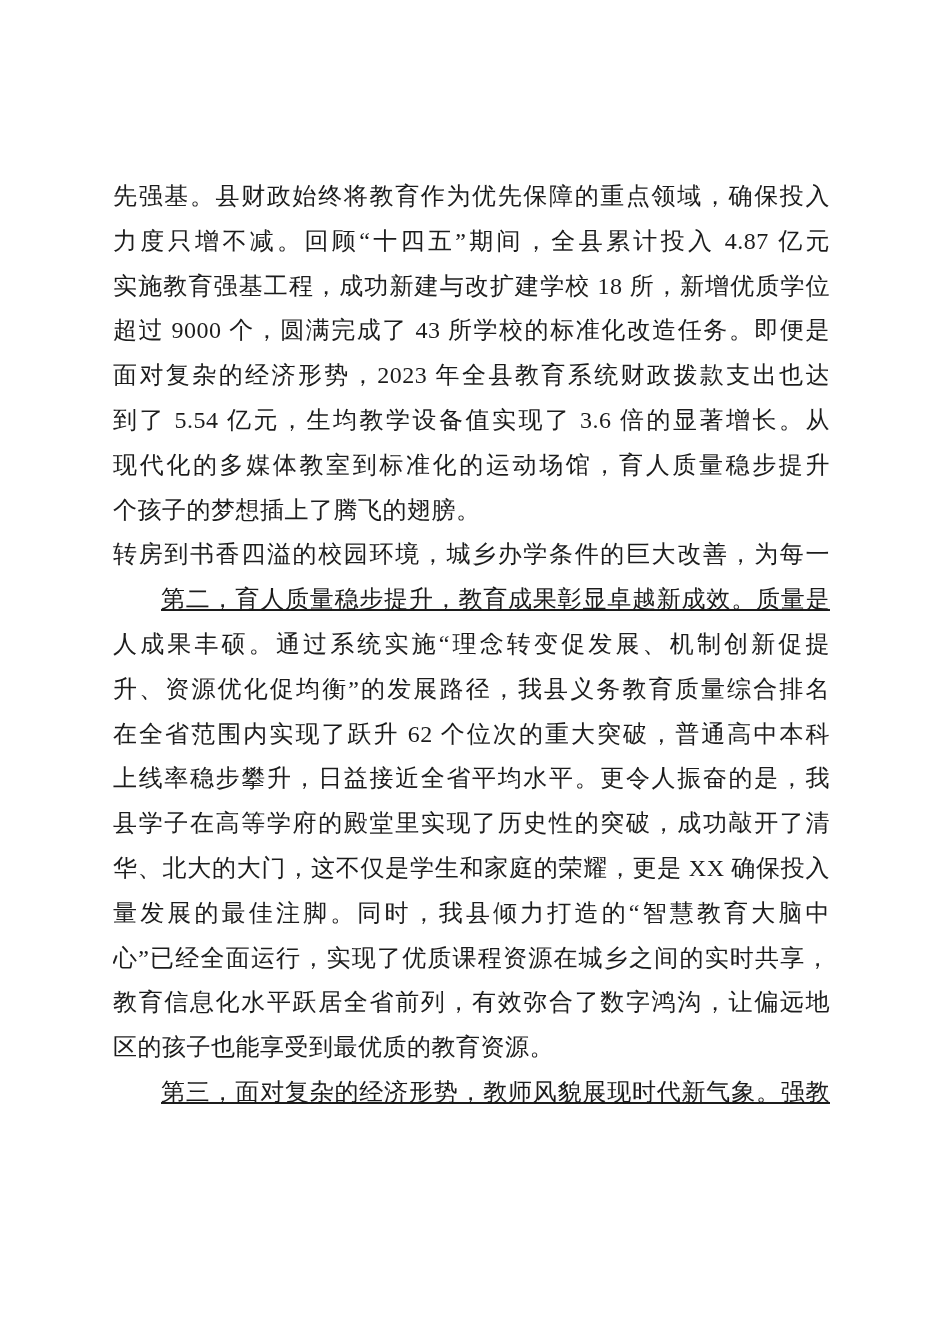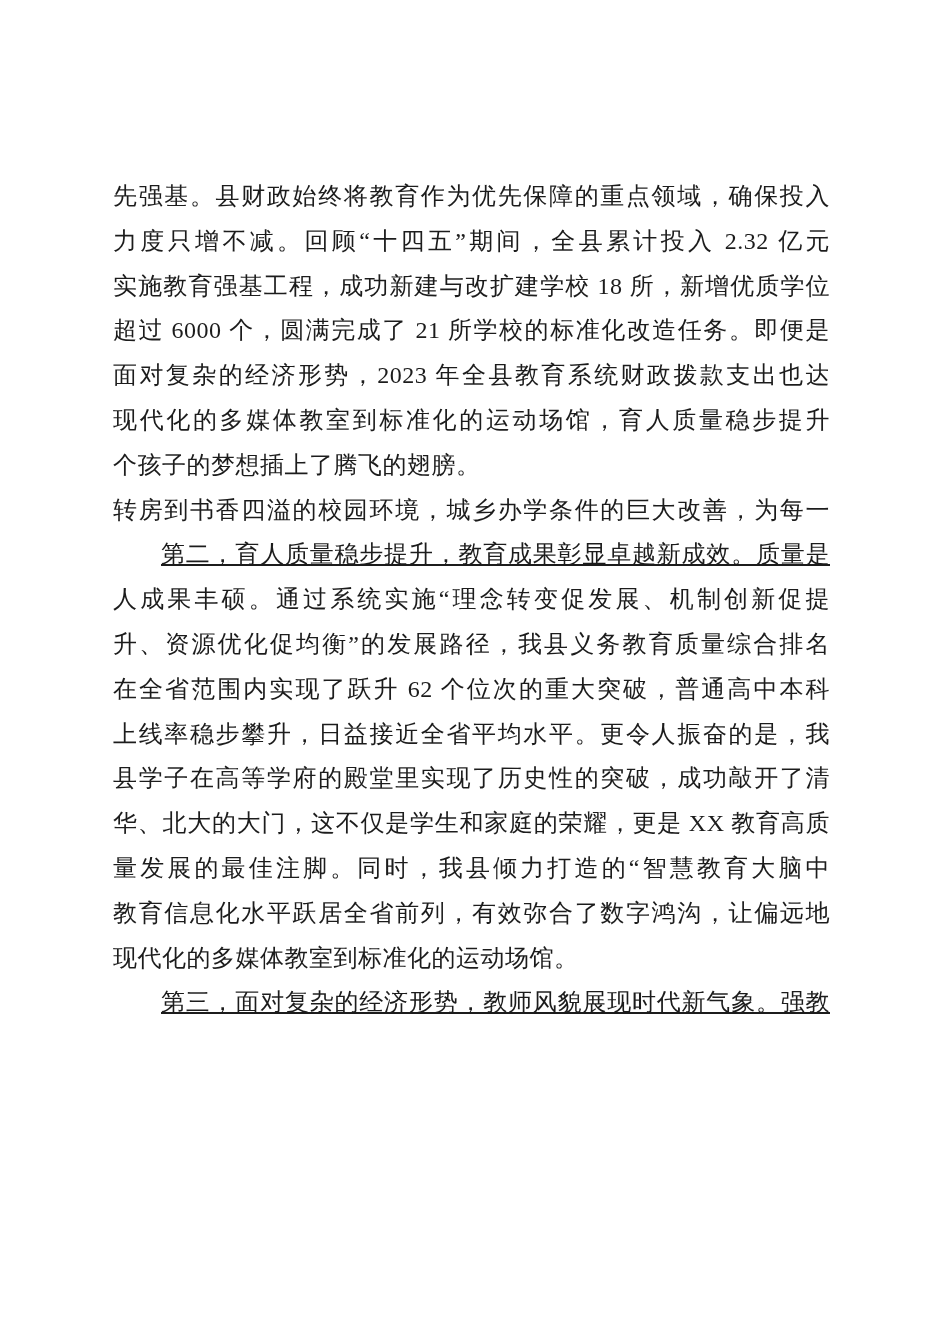--- a/index.html
+++ b/index.html
@@ -40,32 +40,34 @@
     text-indent: 2em;
     text-decoration: underline;
   }
 </style>
 </head>
 <body>
 
 <div class="page">
   <div class="text-block" style="color: rgb(28, 28, 28);">
       <div class="doc-line">先强基。县财政始终将教育作为优先保障的重点领域，确保投入</div>
-      <div class="doc-line">力度只增不减。回顾“十四五”期间，全县累计投入 2.32 亿元</div>
+      <div class="doc-line">力度只增不减。回顾“十四五”期间，全县累计投入 4.87 亿元</div>
       <div class="doc-line">实施教育强基工程，成功新建与改扩建学校 18 所，新增优质学位</div>
-      <div class="doc-line">超过 6000 个，圆满完成了 21 所学校的标准化改造任务。即便是</div>
+      <div class="doc-line">超过 9000 个，圆满完成了 43 所学校的标准化改造任务。即便是</div>
       <div class="doc-line">面对复杂的经济形势，2023 年全县教育系统财政拨款支出也达</div>
+      <div class="doc-line">到了 5.54 亿元，生均教学设备值实现了 3.6 倍的显著增长。从</div>
       <div class="doc-line">现代化的多媒体教室到标准化的运动场馆，育人质量稳步提升</div>
       <div class="doc-line para-end">个孩子的梦想插上了腾飞的翅膀。</div>
       <div class="doc-line">转房到书香四溢的校园环境，城乡办学条件的巨大改善，为每一</div>
       <div class="doc-line indent">第二，育人质量稳步提升，教育成果彰显卓越新成效。质量是</div>
       <div class="doc-line">人成果丰硕。通过系统实施“理念转变促发展、机制创新促提</div>
       <div class="doc-line">升、资源优化促均衡”的发展路径，我县义务教育质量综合排名</div>
       <div class="doc-line">在全省范围内实现了跃升 62 个位次的重大突破，普通高中本科</div>
       <div class="doc-line">上线率稳步攀升，日益接近全省平均水平。更令人振奋的是，我</div>
       <div class="doc-line">县学子在高等学府的殿堂里实现了历史性的突破，成功敲开了清</div>
-      <div class="doc-line">华、北大的大门，这不仅是学生和家庭的荣耀，更是 XX 教育高质</div>
+      <div class="doc-line">华、北大的大门，这不仅是学生和家庭的荣耀，更是 XX 确保投入</div>
       <div class="doc-line">量发展的最佳注脚。同时，我县倾力打造的“智慧教育大脑中</div>
+      <div class="doc-line">心”已经全面运行，实现了优质课程资源在城乡之间的实时共享，</div>
       <div class="doc-line">教育信息化水平跃居全省前列，有效弥合了数字鸿沟，让偏远地</div>
-      <div class="doc-line para-end">现代化的多媒体教室到标准化的运动场馆。</div>
+      <div class="doc-line para-end">区的孩子也能享受到最优质的教育资源。</div>
       <div class="doc-line indent">第三，面对复杂的经济形势，教师风貌展现时代新气象。强教之</div>
     </div>
 </div>
 
 </body></html>

